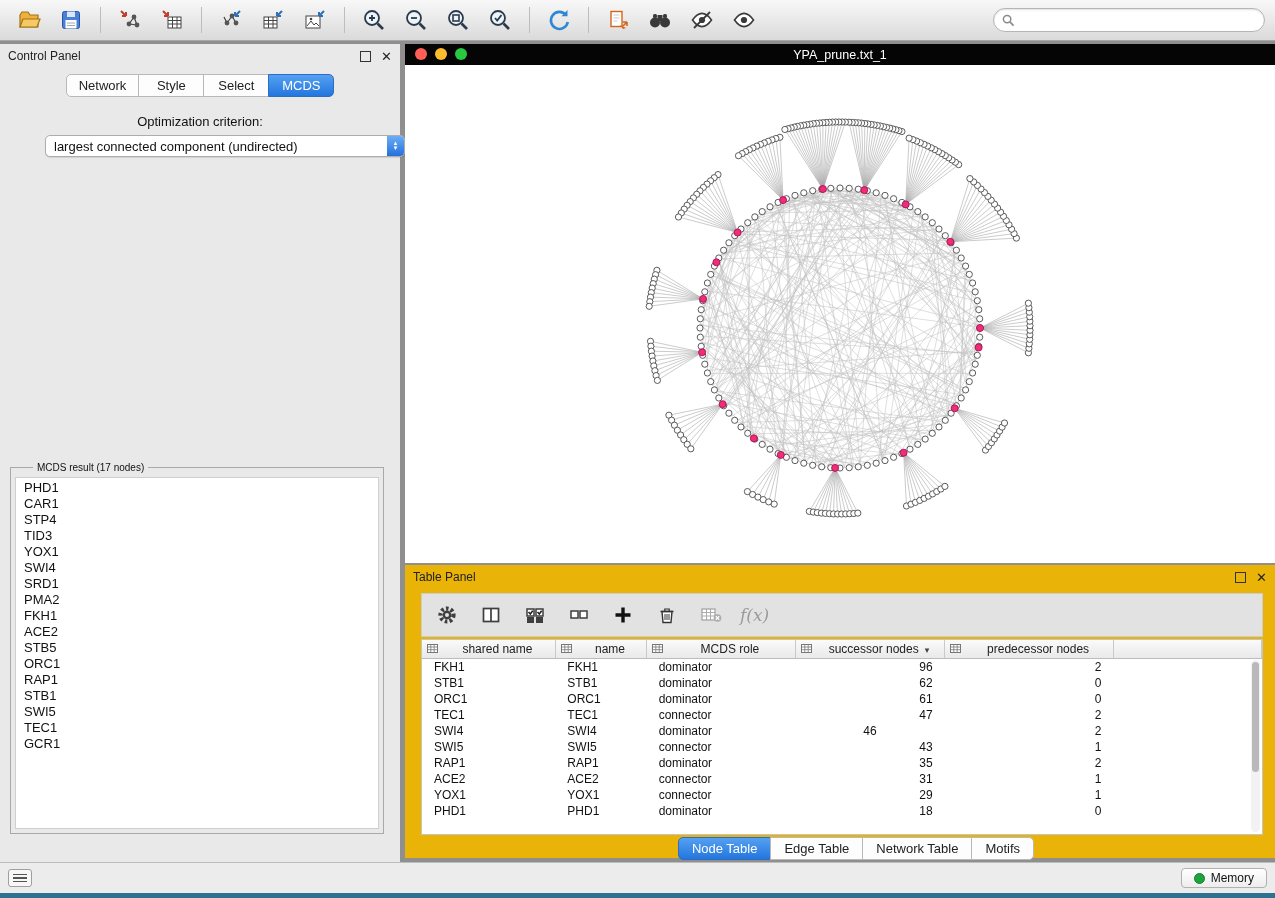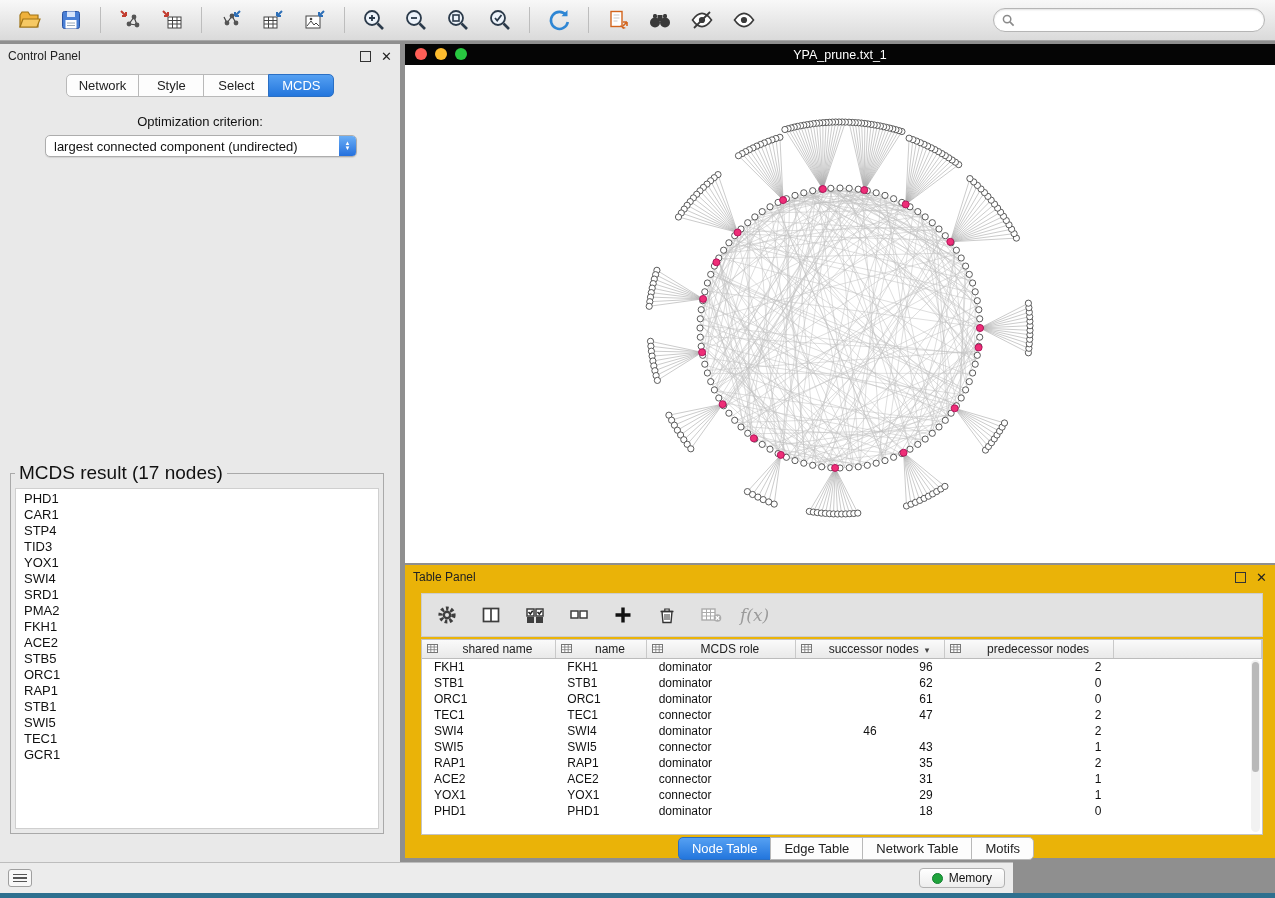--- a/index.html
+++ b/index.html
@@ -24,33 +24,33 @@
   .panel-head .ph-title{flex:1;}
   .mini-float{width:9px;height:9px;border:1.5px solid #333;display:inline-block;margin-right:10px;}
   .mini-close{font-size:13px;font-weight:bold;color:#222;line-height:9px;}
   .cp-tabs{position:absolute;left:0;top:30px;width:100%;display:flex;justify-content:center;}
   .cp-tab{font-size:13px;padding:3px 12px;background:#fdfdfd;border:1px solid #b9b9b9;margin-left:-1px;
     color:#222;min-width:40px;text-align:center;}
   .cp-tab:first-child{border-radius:5px 0 0 5px;margin-left:0;}
   .cp-tab:last-child{border-radius:0 5px 5px 0;}
   .cp-tab.active{background:linear-gradient(180deg,#55a0f2,#2376dd);border-color:#2a6fc4;color:#fff;}
   .opt-label{position:absolute;left:0;top:70px;width:100%;text-align:center;font-size:13px;color:#111;}
-  .dropdown{position:absolute;left:45px;top:91px;width:312px;height:22px;background:#fff;border:1px solid #adadad;
+  .dropdown{position:absolute;left:45px;top:91px;width:360px;height:22px;background:#fff;border:1px solid #adadad;
     border-radius:5px;display:flex;align-items:center;font-size:13px;color:#111;box-sizing:border-box;
     box-shadow:0 1px 1px rgba(0,0,0,.1);}
   .dropdown .dd-text{flex:1;padding-left:8px;white-space:nowrap;overflow:hidden;}
   .dd-stepper{width:17px;height:20px;border-radius:0 4px 4px 0;background:linear-gradient(180deg,#6aaef6,#2470dd);
     display:flex;flex-direction:column;align-items:center;justify-content:center;color:#fff;font-size:6px;line-height:5px;}
   .btn-row{position:absolute;left:0;top:124px;width:100%;display:flex;justify-content:center;gap:16px;}
   .mac-btn{font-size:13px;color:#111;padding:3px 14px;background:linear-gradient(180deg,#ffffff,#ececec);
     border:1px solid #b1b1b1;border-radius:5px;}
   .mac-btn.focused{box-shadow:0 0 0 3px rgba(82,148,250,.55);border-color:#6f9fe8;}
   .result-box{position:absolute;left:10px;top:418px;width:374px;height:372px;border:1px solid #a9a9a9;
     margin:0;padding:4px;box-sizing:border-box;}
-  .result-box legend{font-size:19px;color:#111;padding:0 4px;margin-left:0;}
+  .result-box legend{font-size:10px;color:#111;padding:0 4px;margin-left:18px;}
   .result-list{width:100%;height:100%;background:#fff;border:1px solid #cfcfcf;box-sizing:border-box;
     overflow:hidden;padding:2px 0;}
   .result-item{font-size:13px;color:#111;line-height:16px;padding-left:8px;}
 
   
   .net-window{position:absolute;left:405px;top:44px;width:870px;height:517px;background:#fff;}
   .net-titlebar{height:21px;background:#050505;position:relative;display:flex;align-items:center;justify-content:center;}
   .net-title{color:#fff;font-size:12.5px;}
   .tlights{position:absolute;left:10px;top:3.5px;display:flex;gap:8px;}
   .tlight{width:12px;height:12px;border-radius:50%;}
@@ -72,21 +72,21 @@
   .ttable td{height:16px;font-size:12px;color:#111;padding:0 12px;white-space:nowrap;overflow:hidden;}
   .vscroll{position:absolute;right:2px;top:20px;width:9px;height:172px;background:#f2f2f2;border-radius:5px;}
   .vthumb{position:absolute;left:1px;top:2px;width:7px;height:110px;background:#b9b9b9;border-radius:4px;}
   .bottom-tabs{position:absolute;left:16px;top:272px;width:100%;display:flex;justify-content:center;}
   .bt-tab{font-size:13px;padding:3px 13px;background:#fdfdfd;border:1px solid #b9b9b9;margin-left:-1px;color:#222;}
   .bt-tab:first-child{border-radius:5px 0 0 5px;margin-left:0;}
   .bt-tab:last-child{border-radius:0 5px 5px 0;}
   .bt-tab.active{background:linear-gradient(180deg,#55a0f2,#2376dd);border-color:#2a6fc4;color:#fff;}
 
   
-  .statusbar{position:absolute;left:0;top:862px;width:1013px;height:31px;background:#ececec;border-top:1px solid #bdbdbd;
+  .statusbar{position:absolute;left:0;top:862px;width:1275px;height:31px;background:#ececec;border-top:1px solid #bdbdbd;
     box-sizing:border-box;display:flex;align-items:center;padding:0 8px;}
   .list-btn{width:24px;height:18px;border:1px solid #9f9f9f;border-radius:3px;background:#f7f7f7;
     display:flex;flex-direction:column;justify-content:center;gap:2px;padding:0 4px;box-sizing:border-box;}
   .list-btn i{display:block;height:1.5px;background:#555;}
   .memory-btn{margin-left:auto;display:flex;align-items:center;gap:6px;font-size:12px;color:#111;
     background:linear-gradient(180deg,#ffffff,#ededed);border:1px solid #b1b1b1;border-radius:4px;
     padding:2px 12px;height:20px;box-sizing:border-box;}
   .mem-dot{width:9px;height:9px;border-radius:50%;background:#1fa33c;border:1px solid #128030;}
 </style>
 </head>

